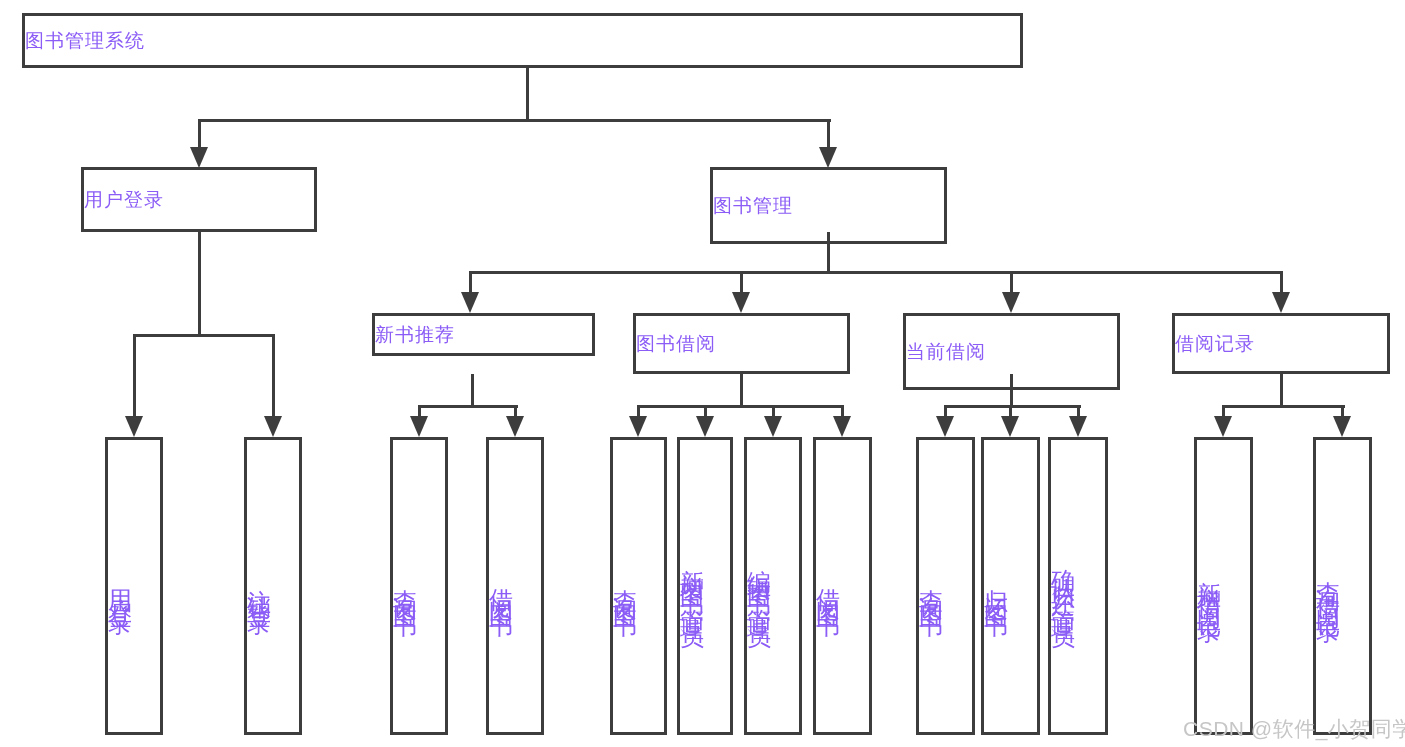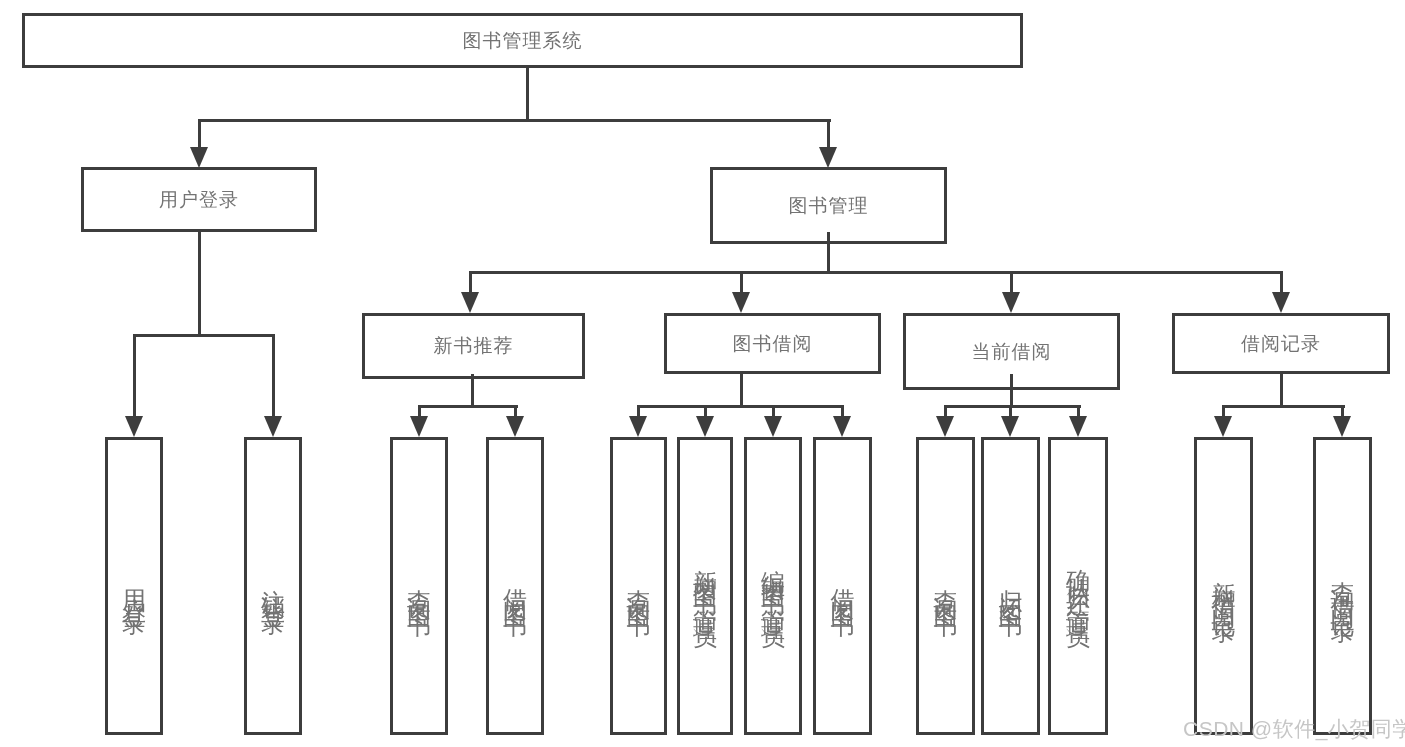--- a/index.html
+++ b/index.html
@@ -10,22 +10,22 @@
     background: #ffffff;
     font-family: "Liberation Sans", "DejaVu Sans", sans-serif;
     overflow: hidden;
   }
   .box {
     position: absolute;
     border: 3px solid #3d3d3d;
     background: #ffffff;
     display: flex;
     align-items: center;
-    justify-content: center;
-    color: #737373;
+    justify-content: flex-start;
+    color: #8b5cf6;
   }
   .hbox { font-size: 19px; letter-spacing: 1px; }
   .leaf { font-size: 24px; }
   .leaf .vtext {
     writing-mode: vertical-rl;
     text-orientation: mixed;
     letter-spacing: 8px;
     line-height: 1;
     white-space: nowrap;
   }
@@ -82,24 +82,24 @@
   <div class="hl" style="left:469px; top:271px; width:814px;"></div>
   <div class="vl" style="left:469px; top:271px; height:24px;"></div>
   <div class="ah" style="left:461px; top:292px;"></div>
   <div class="vl" style="left:740px; top:271px; height:24px;"></div>
   <div class="ah" style="left:732px; top:292px;"></div>
   <div class="vl" style="left:1010px; top:271px; height:24px;"></div>
   <div class="ah" style="left:1002px; top:292px;"></div>
   <div class="vl" style="left:1280px; top:271px; height:24px;"></div>
   <div class="ah" style="left:1272px; top:292px;"></div>
 
-  <div class="box hbox" style="left:362px; top:313px; width:223px; height:66px;">
+  <div class="box hbox" style="left:372px; top:313px; width:223px; height:43px;">
     <span>新书推荐</span>
   </div>
-  <div class="box hbox" style="left:633px; top:313px; width:217px; height:61px;margin-left:31px;">
+  <div class="box hbox" style="left:633px; top:313px; width:217px; height:61px;">
     <span>图书借阅</span>
   </div>
   <div class="box hbox" style="left:903px; top:313px; width:217px; height:77px;">
     <span>当前借阅</span>
   </div>
   <div class="box hbox" style="left:1172px; top:313px; width:218px; height:61px;">
     <span>借阅记录</span>
   </div>
 
   <div class="vl" style="left:471px; top:374px; height:34px;"></div>

